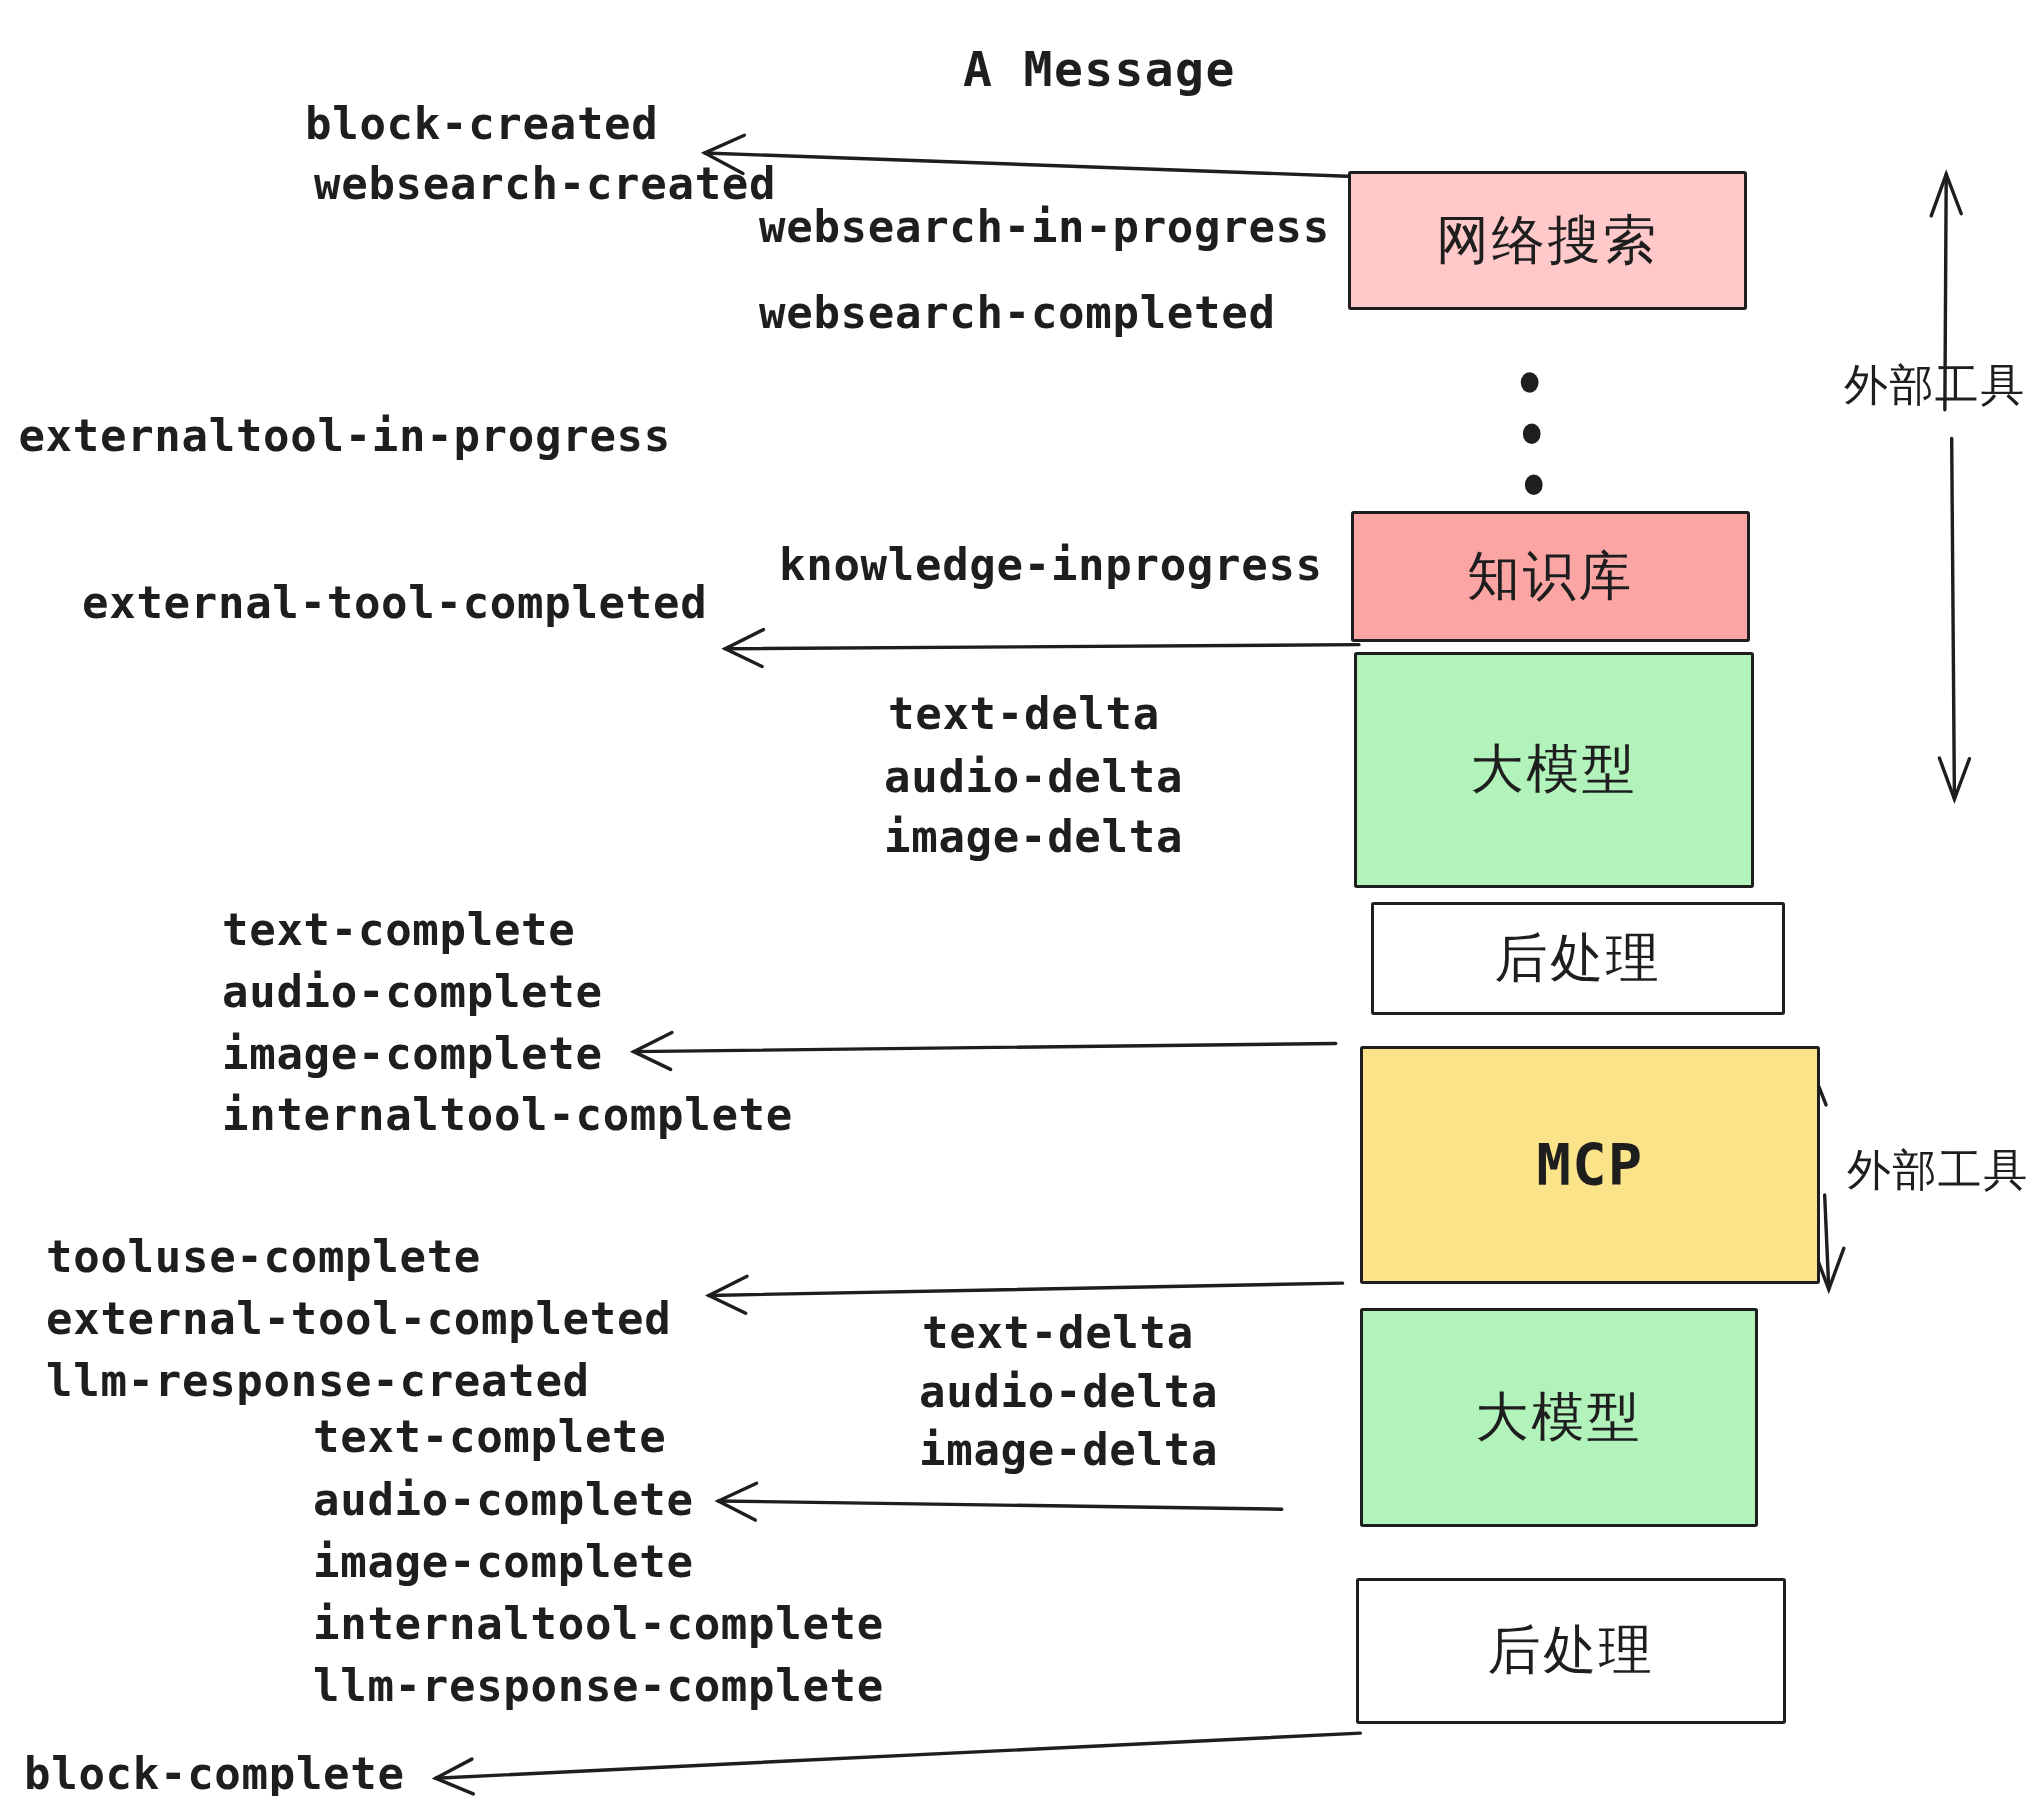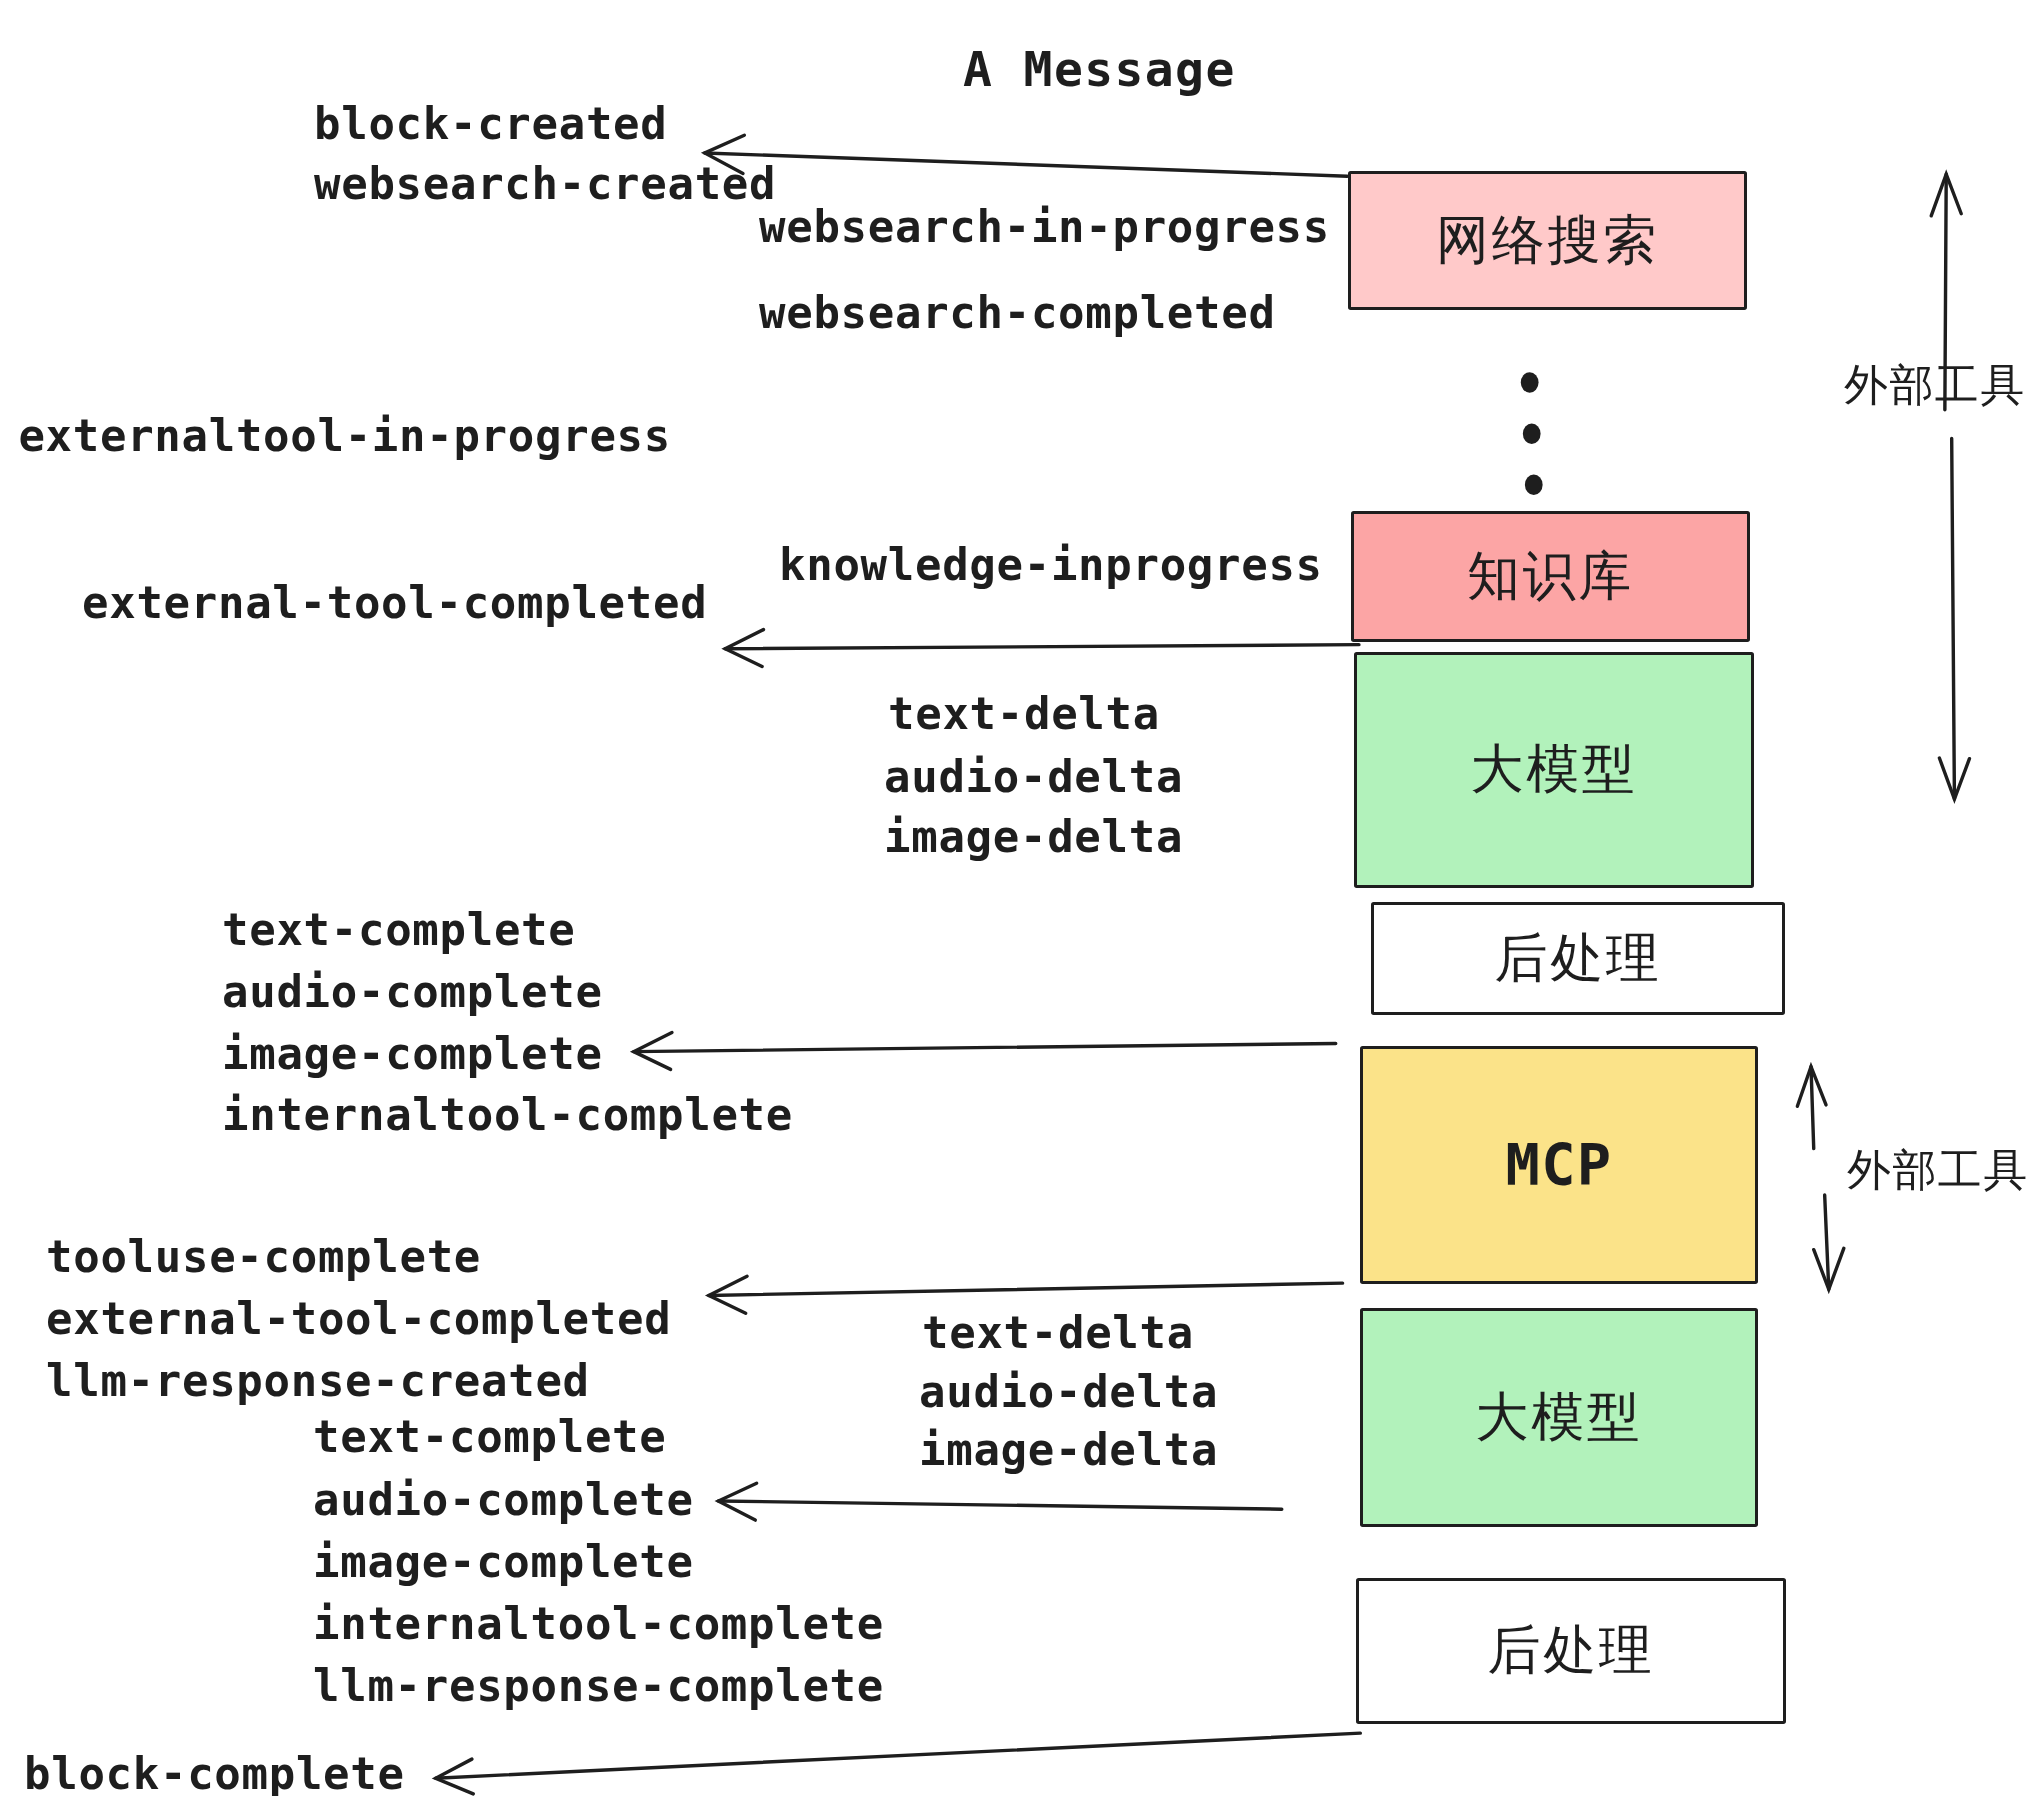--- a/index.html
+++ b/index.html
@@ -16,21 +16,21 @@
   .box .zh{font-family:"Liberation Sans","DejaVu Sans",sans-serif;font-size:53px;
            font-weight:500;letter-spacing:2.7px;white-space:nowrap;}
   .box .latin{font-size:57px;font-weight:bold;letter-spacing:1.4px;}
   .side-zh{position:absolute;font-family:"Liberation Sans","DejaVu Sans",sans-serif;
            font-size:44px;font-weight:500;line-height:49px;letter-spacing:1.4px;white-space:nowrap;}
   
   #box-websearch{left:1348px;top:171px;width:399px;height:139px;}
   #box-knowledge{left:1351px;top:511px;width:399px;height:131px;}
   #box-llm1{left:1354px;top:652px;width:400px;height:236px;}
   #box-post1{left:1371px;top:902px;width:414px;height:113px;}
-  #box-mcp{left:1360px;top:1046px;width:398px;height:238px;}
+  #box-mcp{left:1360px;top:1046px;width:460px;height:238px;}
   #box-llm2{left:1360px;top:1308px;width:398px;height:219px;}
   #box-post2{left:1356px;top:1578px;width:430px;height:146px;}
 </style>
 </head>
 <body>
 
 <div class="canvas">
 
   <svg class="arrows" viewBox="0 0 2980 2630" fill="none" stroke="#1e1e1e" stroke-width="5" stroke-linecap="round">
     <g>
@@ -75,21 +75,21 @@
     </g>
     <g fill="#1e1e1e" stroke="none">
       <ellipse cx="2240" cy="560" rx="13" ry="15"></ellipse>
       <ellipse cx="2243" cy="635" rx="13" ry="15"></ellipse>
       <ellipse cx="2246" cy="710" rx="13" ry="15"></ellipse>
     </g>
   </svg>
 
   <div class="title" style="left:963px;top:17px;position:absolute;">A Message</div>
 
-  <div class="ev" style="left:314px;top:96px">block-created</div>
+  <div class="ev" style="left:305px;top:96px">block-created</div>
   <div class="ev" style="left:314px;top:156px">websearch-created</div>
   <div class="ev" style="left:759px;top:199px">websearch-in-progress</div>
   <div class="ev" style="left:759px;top:285px">websearch-completed</div>
   <div class="ev" style="left:18.4px;top:408px">externaltool-in-progress</div>
   <div class="ev" style="left:779px;top:537px">knowledge-inprogress</div>
   <div class="ev" style="left:82px;top:575px">external-tool-completed</div>
   <div class="ev" style="left:888px;top:686px">text-delta</div>
   <div class="ev" style="left:884px;top:749px">audio-delta</div>
   <div class="ev" style="left:884px;top:809px">image-delta</div>
   <div class="ev" style="left:222px;top:902px">text-complete</div>

